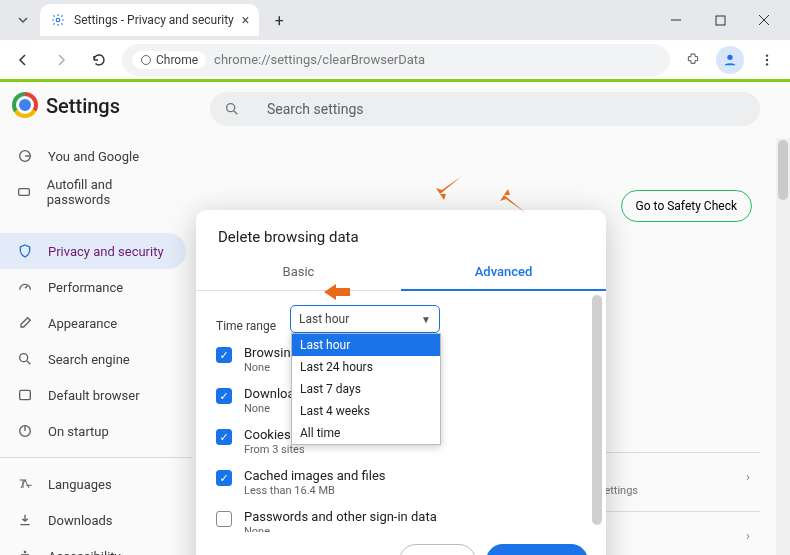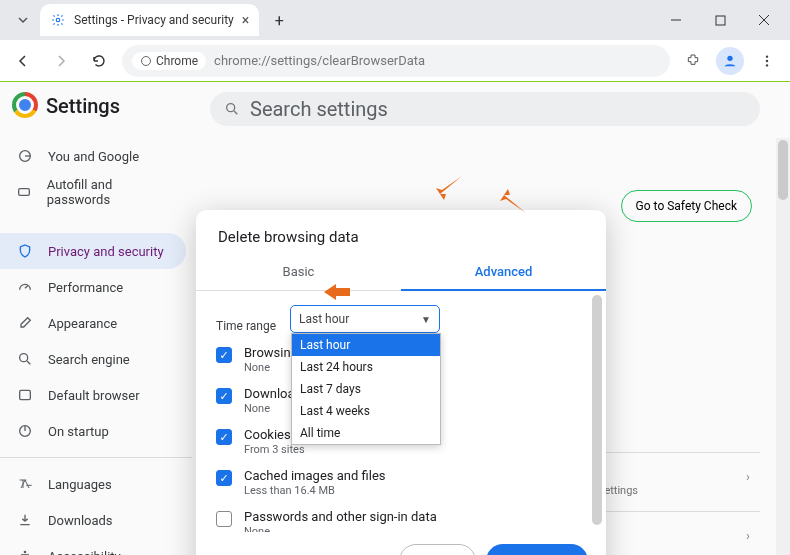--- a/index.html
+++ b/index.html
@@ -10,34 +10,34 @@
 .tab-slot { display: flex; align-items: center; gap: 6px; margin-left: 8px; }
 .tab-dropdown { width: 22px; height: 28px; display: flex; align-items: center; justify-content: center; border-radius: 6px; }
 .tab { background: #fff; border-radius: 10px 10px 0 0; height: 32px; display: flex; align-items: center; padding: 0 10px; gap: 8px; min-width: 200px; }
 .tab .favicon { width: 16px; height: 16px; display: flex; align-items: center; justify-content: center; }
 .tab .title { font-size: 12px; color: #333; flex: 1; }
 .tab .close { font-size: 14px; color: #555; }
 .new-tab { width: 28px; height: 28px; display: flex; align-items: center; justify-content: center; font-size: 16px; color: #333; border-radius: 50%; }
 .win-controls { margin-left: auto; display: flex; }
 .win-btn { width: 44px; height: 40px; display: flex; align-items: center; justify-content: center; }
 
-.toolbar { height: 42px; background: #fff; display: flex; align-items: center; padding: 0 8px; gap: 8px; border-bottom: 1px solid #84cc16; }
+.toolbar { height: 42px; background: #fff; display: flex; align-items: center; padding: 0 8px; gap: 8px; border-bottom: 3px solid #84cc16; }
 .tbtn { width: 30px; height: 30px; display: flex; align-items: center; justify-content: center; border-radius: 50%; color: #444; }
 .omnibox { flex: 1; height: 32px; background: #f1f3f4; border-radius: 16px; display: flex; align-items: center; padding: 0 10px; gap: 8px; }
 .omnibox .chip { display: flex; align-items: center; gap: 4px; background: #fff; border-radius: 12px; padding: 2px 8px; font-size: 12px; color: #444; }
 .omnibox .url { font-size: 13px; color: #777; }
 .avatar { width: 28px; height: 28px; border-radius: 50%; background: #d8e5fb; display: flex; align-items: center; justify-content: center; }
 
 
 .page { display: flex; height: calc(555px - 82px); background: #fff; position: relative; }
 .app-title { position: absolute; top: 12px; left: 46px; font-size: 20px; font-weight: 500; color: #202124; }
 .logo-circle { position: absolute; top: 10px; left: 12px; width: 26px; height: 26px; border-radius: 50%; background: conic-gradient(#ea4335 0 33%, #fbbc05 33% 66%, #34a853 66% 100%); display:flex; align-items:center; justify-content:center; }
 .logo-circle::after { content:''; width:12px;height:12px;border-radius:50%;background:#4285f4; border:3px solid #fff; }
 
-.search-pill { position: absolute; top: 10px; left: 210px; right: 30px; max-width: 550px; height: 34px; background: #f1f3f4; border-radius: 20px; display: flex; align-items: center; padding: 0 14px; gap: 10px; color: #5f6368; font-size: 20px; }
+.search-pill { position: absolute; top: 10px; left: 210px; right: 30px; max-width: 550px; height: 34px; background: #f1f3f4; border-radius: 20px; display: flex; align-items: center; padding: 0 14px; gap: 27px; color: #5f6368; font-size: 14px; }
 
 .sidebar { width: 192px; padding-top: 56px; }
 .s-item { height: 36px; display: flex; align-items: center; gap: 14px; padding: 0 16px; font-size: 13px; color: #3c4043; border-radius: 0 18px 18px 0; margin-right: 6px; }
 .s-item.active { color: #701a75; background: #e8f0fe; margin-top: 23px; }
 .s-sep { height: 1px; background: #e0e0e0; margin: 8px 0; }
 .s-icon { width: 18px; height: 18px; display: flex; align-items: center; justify-content: center; }
 
 .content { flex: 1; padding-top: 56px; position: relative; overflow: hidden; }
 .safety-btn { position: absolute; top: 108px; right: 38px; height: 32px; padding: 0 14px; border: 1px solid #22c55e; border-radius: 18px; font-size: 12px; background: #fff; display: flex; align-items: center; }
 .bg-rows { position: absolute; left: 30px; right: 30px; bottom: 0; color: #555; }

